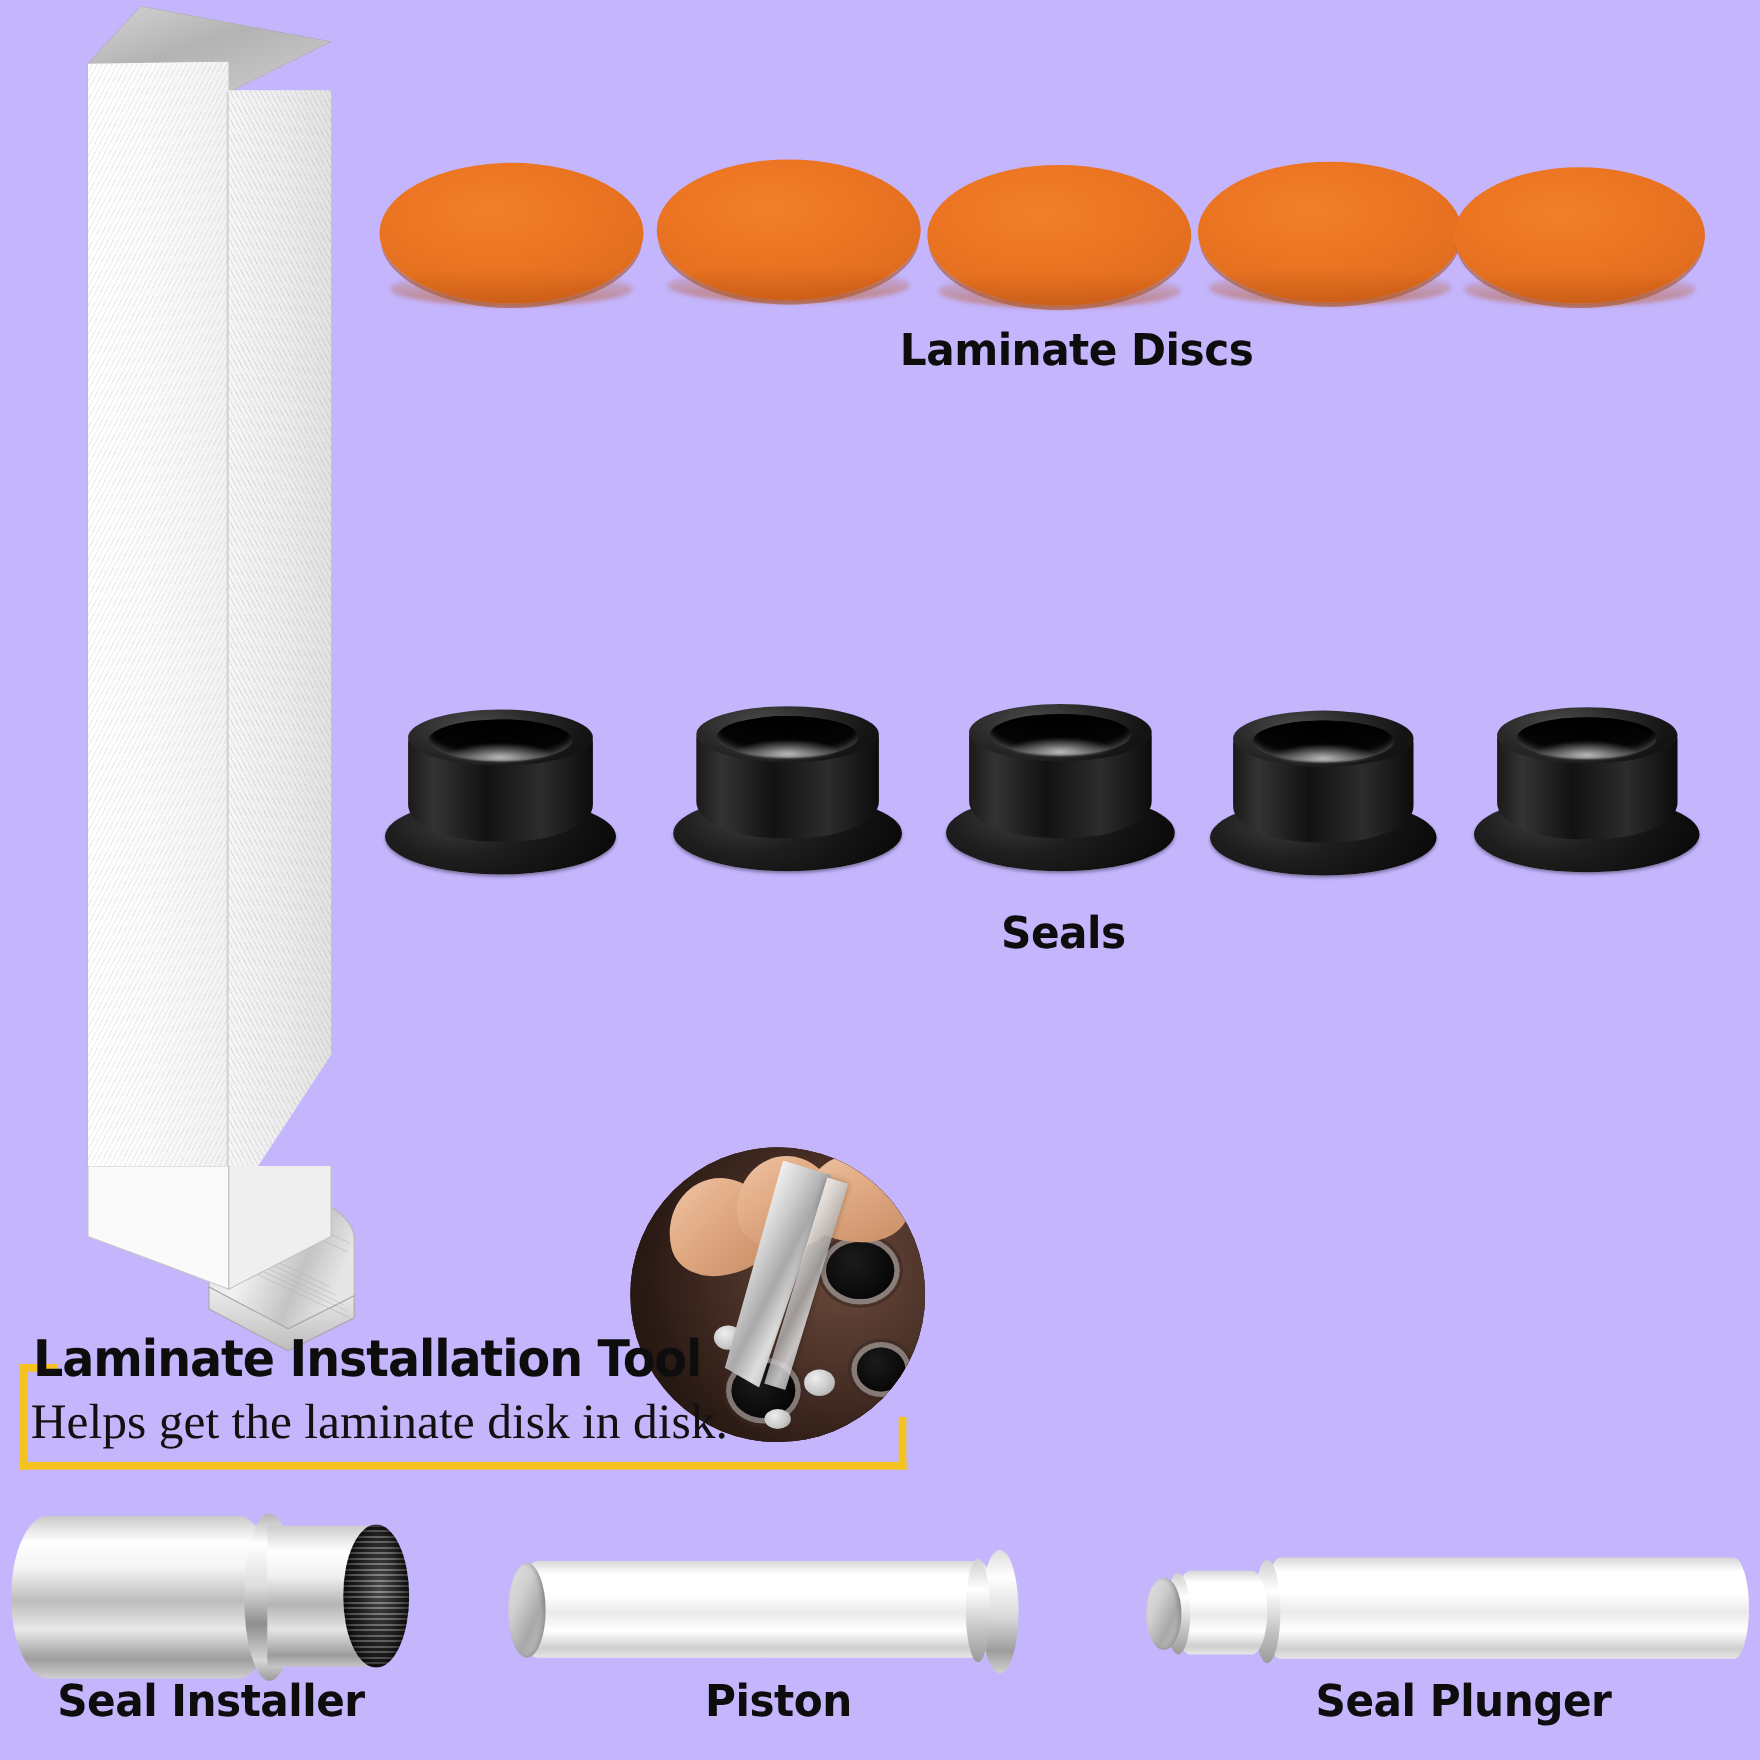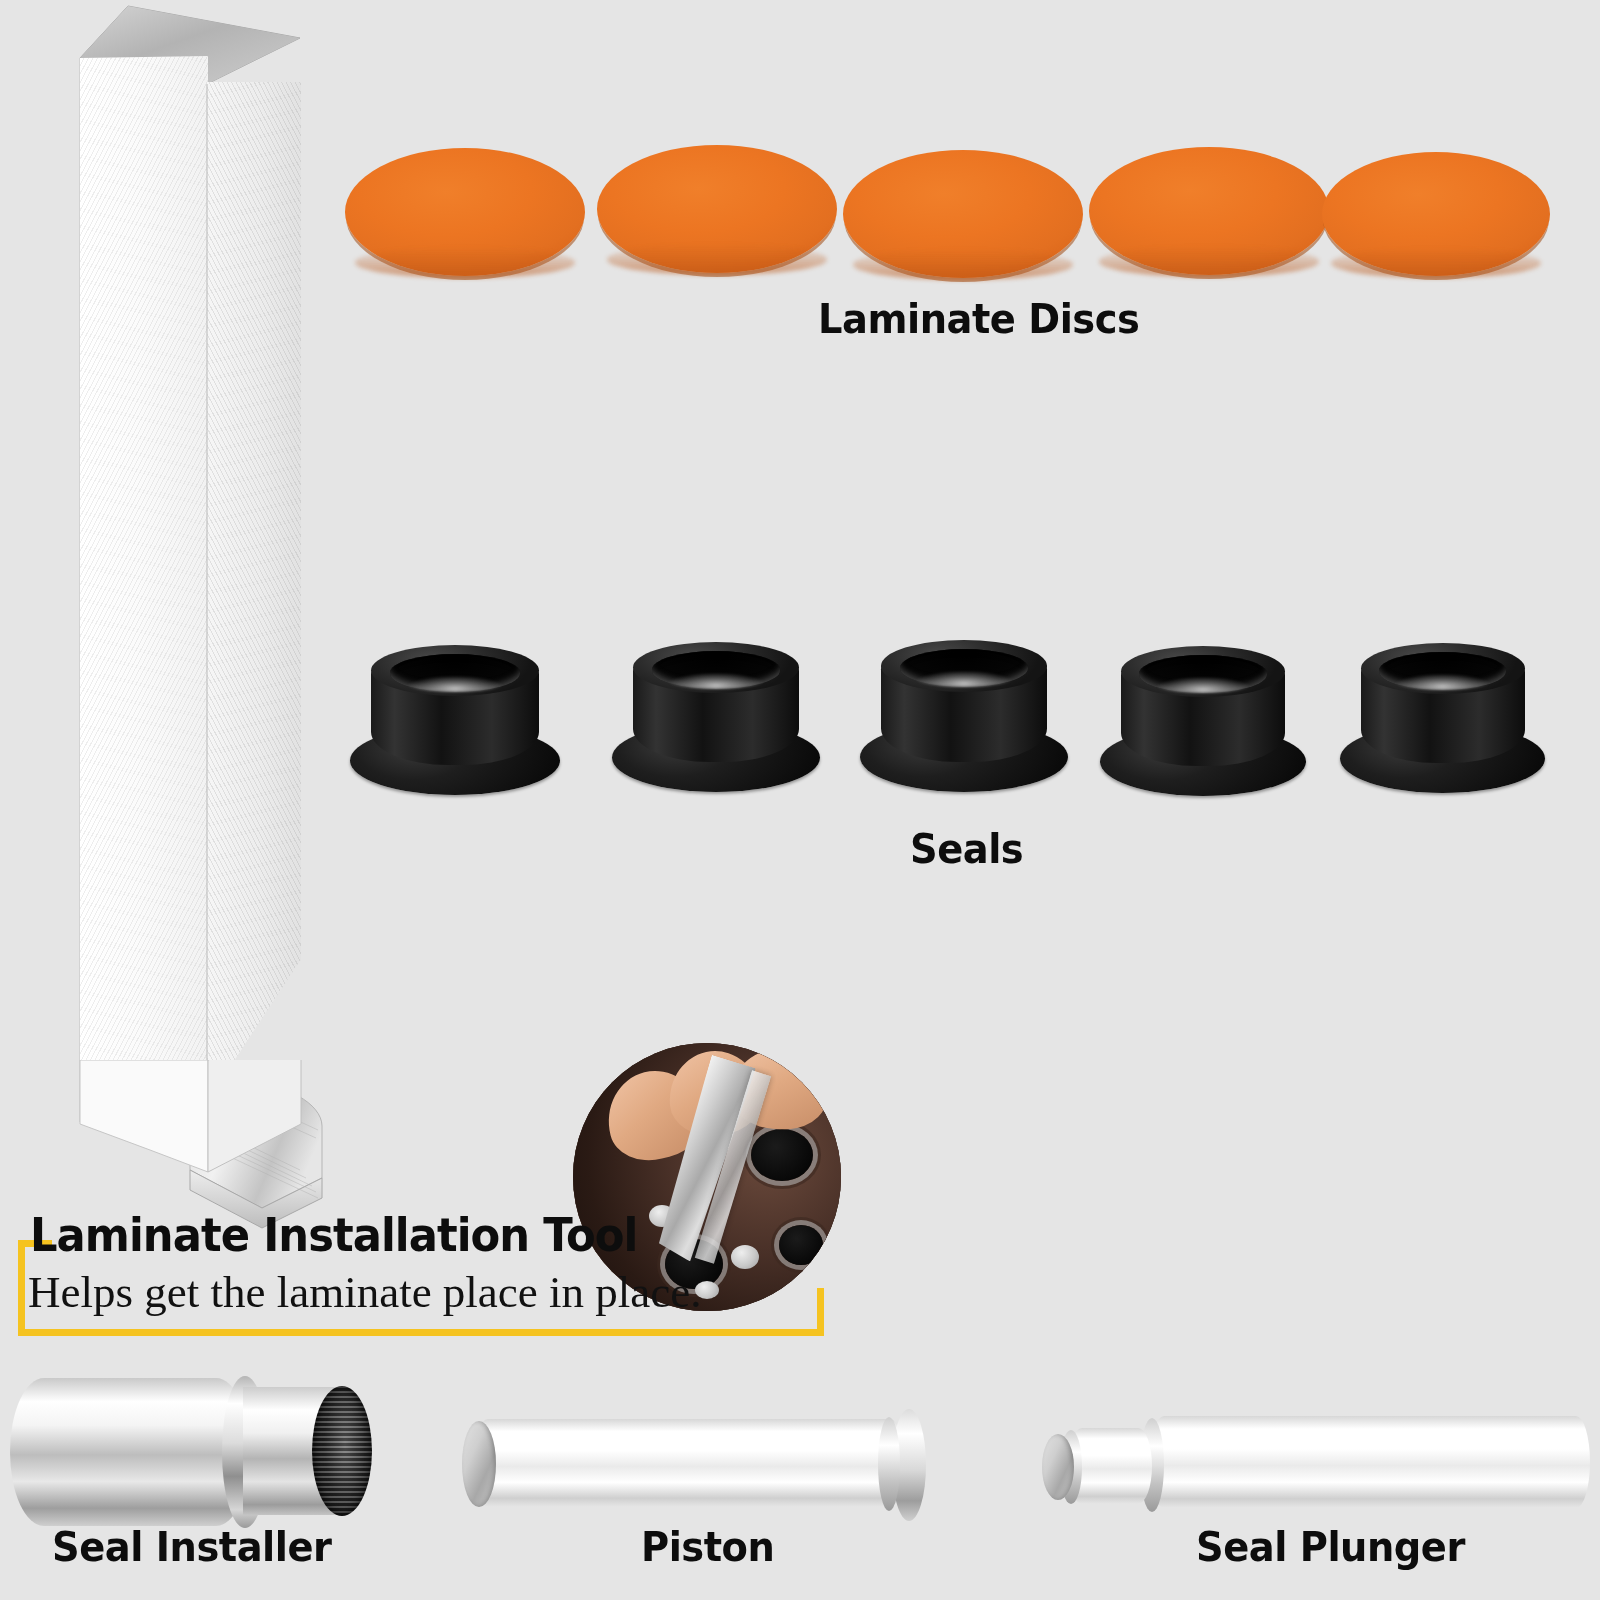--- a/index.html
+++ b/index.html
@@ -1,18 +1,18 @@
 <!DOCTYPE html>
 <html><head>
 <meta charset="utf-8">
 <style>
   html,body{margin:0;padding:0;background:#ffffff;}
   body{width:1600px;height:1600px;position:relative;overflow:hidden;
        font-family:"Liberation Sans",sans-serif;}
-  .stage{position:absolute;inset:0;width:1600px;height:1600px;background:#e5e5e5;}
+  .stage{position:absolute;inset:0;width:1600px;height:1600px;background:#c4b5fd;}
 
   
   .label{
     position:absolute;
     font-family:"DejaVu Sans",sans-serif;
     font-weight:bold;
     color:#0d0d0d;
     letter-spacing:-0.5px;
     white-space:nowrap;
     transform:scaleX(0.96);
@@ -294,21 +294,21 @@
 
     <div class="cal-line" style="left:18px;top:50px;width:7px;height:96px;"></div>
 
     <div class="cal-line" style="left:18px;top:50px;width:34px;height:7px;"></div>
 
     <div class="cal-line" style="left:18px;top:139px;width:806px;height:7px;"></div>
 
     <div class="cal-line" style="left:817px;top:98px;width:7px;height:48px;"></div>
 
     <div class="cal-head" style="left:30px;top:18px;font-size:46px;">Laminate Installation Tool</div>
-    <div class="cal-sub" style="left:28px;top:76px;font-size:45px;">Helps get the laminate place in place.</div>
+    <div class="cal-sub" style="left:28px;top:76px;font-size:45px;">Helps get the laminate disk in disk.</div>
   </div>
 
   <div style="position:absolute;left:0px;top:1370px;width:400px;height:170px;">
     <div class="installer-body" style="left:10px;top:8px;width:240px;height:148px;"></div>
     <div class="installer-collar" style="left:222px;top:6px;width:46px;height:152px;"></div>
     <div class="installer-neck" style="left:243px;top:17px;width:96px;height:128px;"></div>
     <div class="installer-bore" style="left:312px;top:16px;width:60px;height:130px;"></div>
 
   </div>
   <div class="label" style="left:52px;top:1524px;font-size:40px;">Seal Installer</div>

